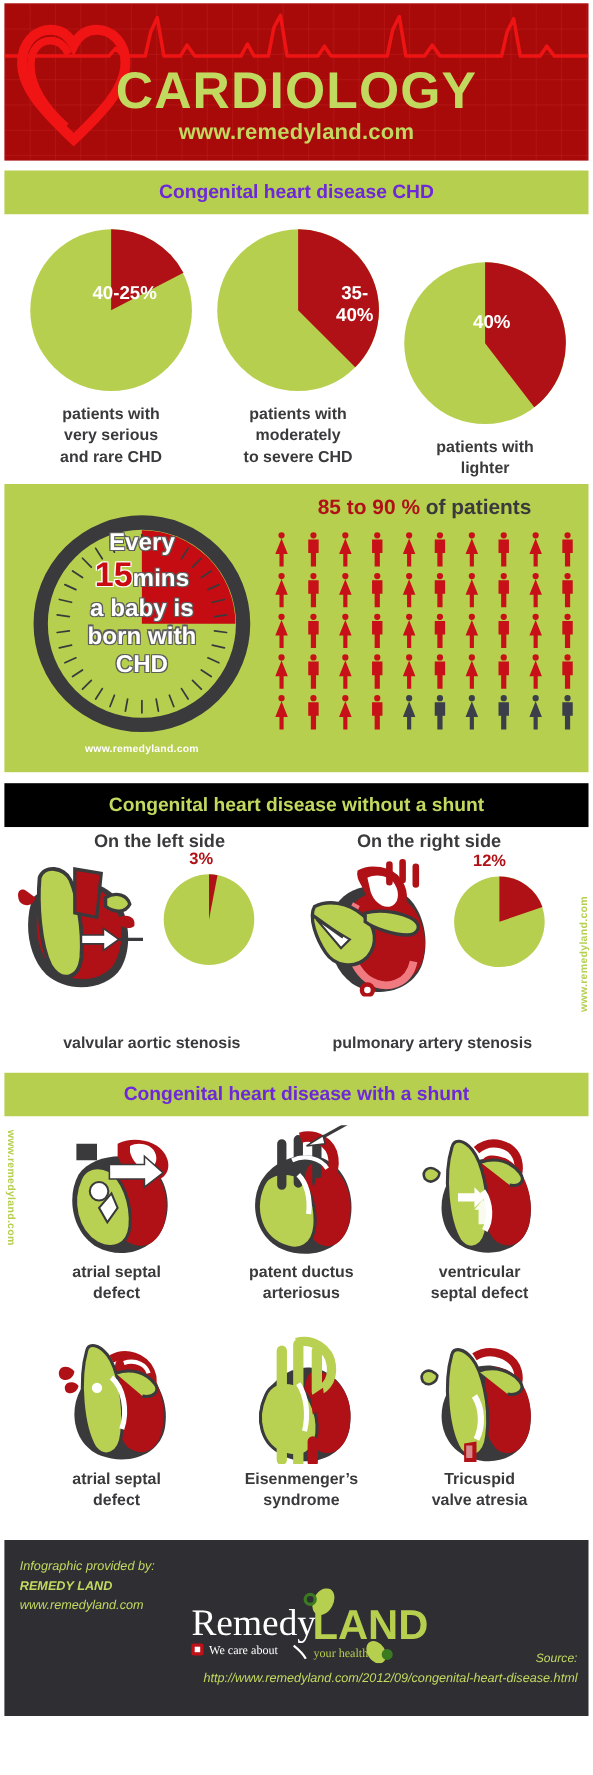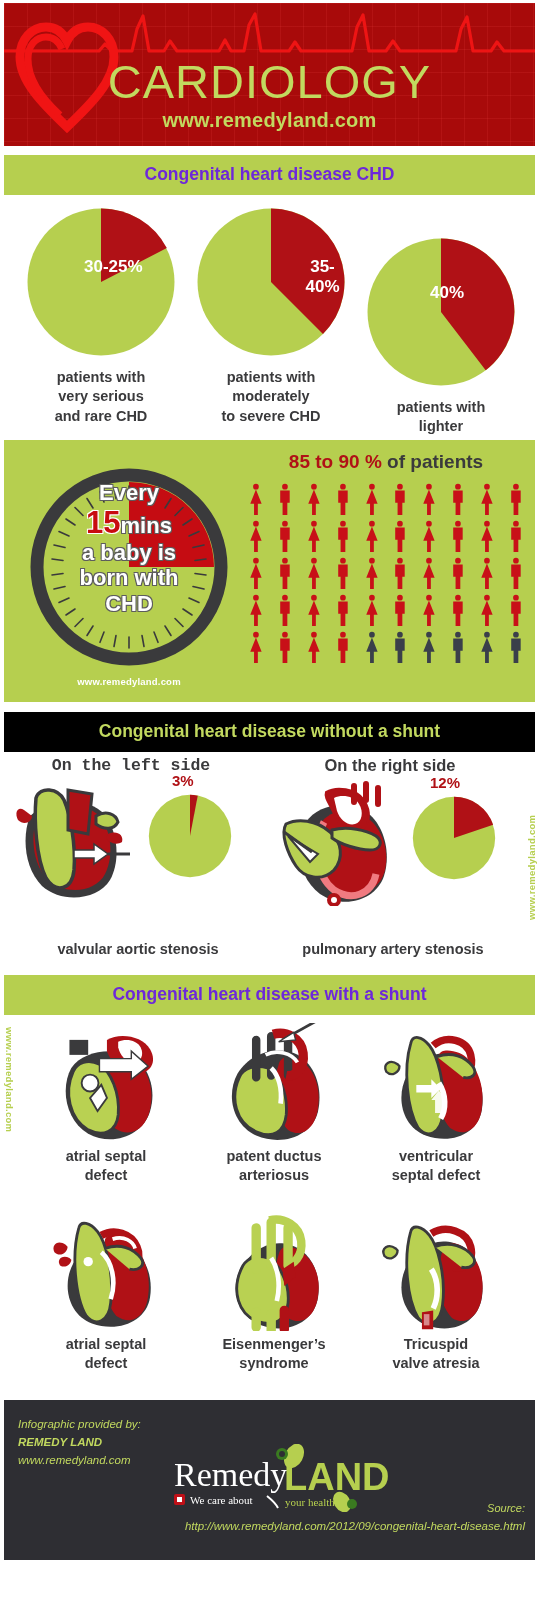--- a/index.html
+++ b/index.html
@@ -8,21 +8,21 @@
 
   
   .header{position:relative;height:143px;width:531px;margin:3px auto 0;background:#a80a0a;overflow:hidden;}
   .hdr-grid{position:absolute;inset:0;
      background-image:linear-gradient(to right,rgba(255,80,80,.13) 1px,transparent 1px),
                       linear-gradient(to bottom,rgba(255,80,80,.13) 1px,transparent 1px);
      background-size:23px 23px;}
   .hdr-ekg{position:absolute;left:0;top:8px;width:531px;height:62px;}
   .hdr-heart{position:absolute;left:8px;top:12px;width:110px;height:118px;}
   .hdr-title{position:absolute;left:0;right:0;top:55px;text-align:center;
-     font-size:47px;font-weight:normal;color:#c2d95f;letter-spacing:1px;line-height:1;}
+     font-size:47px;font-weight:bold;color:#c2d95f;letter-spacing:1px;line-height:1;}
   .hdr-sub{position:absolute;left:0;right:0;top:106px;text-align:center;
      font-size:20px;font-weight:bold;color:#c2d95f;letter-spacing:.2px;}
 
   
   .bar{width:531px;margin:0 auto;text-align:center;font-weight:bold;box-sizing:border-box;}
   .bar-green{background:#b6cf4f;color:#6d28d9;font-size:17.5px;padding:9px 0 10px;}
   .bar-red{background:#000000;color:#c2d95f;font-size:17.5px;padding:9px 0 10px;}
 
   
   .pies{position:relative;height:243px;width:539px;background:#fff;}
@@ -105,21 +105,21 @@
   <div class="pies">
 
     <div class="pie-col" style="left:15px;">
       <div class="pie-wrap">
         <svg viewBox="0 0 100 100" width="150" height="150">
           <circle cx="50" cy="50" r="49" fill="#b6cf4f"></circle>
           <path d="M50 50 L50 1 A49 49 0 0 1 88.5 75.3 Z" fill="#b01116" transform="rotate(0 50 50)" style="display:none"></path>
 
           <path d="M50 50 L50 1 A49 49 0 0 1 93.87 27.37 Z" fill="#b01116"></path>
         </svg>
-        <span class="pie-label" style="left:58px;top:50px;">30-25%</span>
+        <span class="pie-label" style="left:58px;top:50px;">40-25%</span>
       </div>
       <div class="pie-cap">
         <div>patients with</div>
         <div>very serious</div>
         <div>and rare CHD</div>
       </div>
     </div>
 
     <div class="pie-col" style="left:185px;">
       <div class="pie-wrap">
@@ -366,21 +366,21 @@
           </svg>
         </div>
     </div>
   </div>
 
   <div style="height:10px"></div>
   <div class="bar bar-red">Congenital heart disease without a shunt</div>
 
   <div class="noshunt">
 
-    <div class="side-head" style="left:6px;width:250px;font-family:Liberation Mono, monospace;">On the left side</div>
+    <div class="side-head" style="left:20px;width:250px;">On the left side</div>
     <div class="side-head" style="left:275px;width:230px;">On the right side</div>
 
     <svg class="hrt" style="left:12px;top:28px;width:118px;height:122px;" viewBox="0 0 118 122">
       <path d="M18 36 C10 56 12 88 30 106 C50 124 86 120 98 100 C110 78 104 48 92 34
                C78 18 40 16 18 36 Z" fill="#3a3a3c"></path>
       <path d="M26 34 C18 54 20 84 36 100 C54 116 84 112 93 94 C103 74 98 48 87 36
                C74 22 44 18 26 34 Z" fill="#b01116"></path>
       <path d="M24 18 C22 40 24 78 34 98 C44 114 60 110 62 90 C64 64 58 34 52 20
                C46 8 28 6 24 18 Z" fill="#b9d152" stroke="#3a3a3c" stroke-width="3.5"></path>
       <path d="M56 10 L56 50 L76 54 L80 14 Z" fill="#b01116" stroke="#3a3a3c" stroke-width="3"></path>

